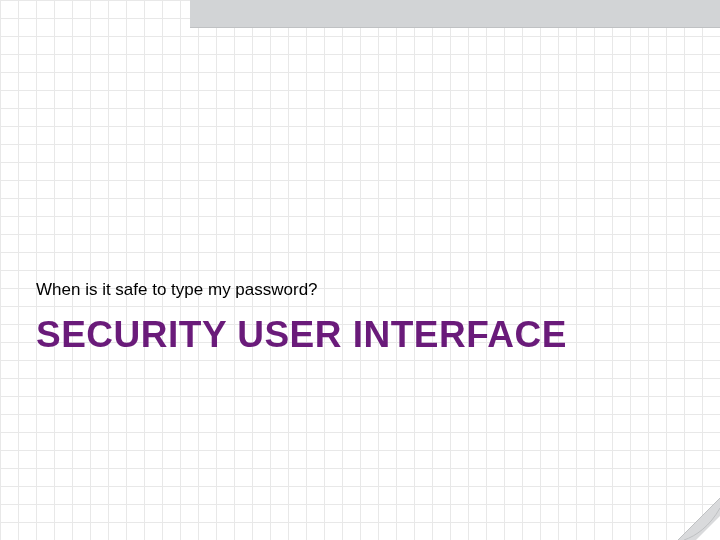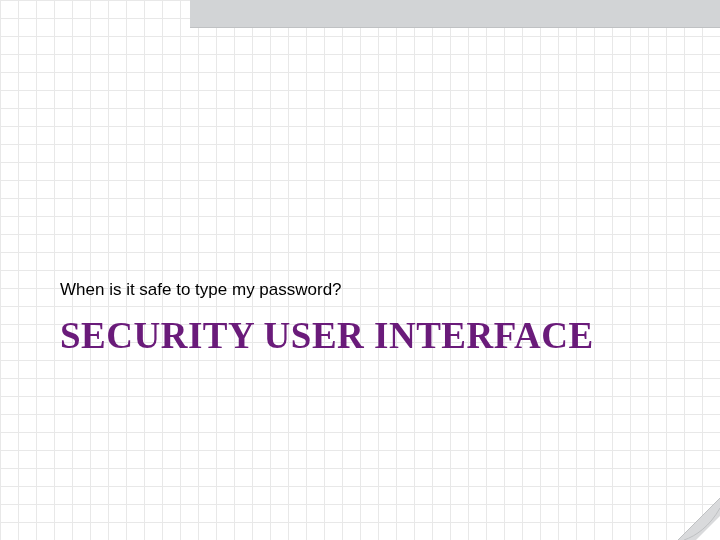--- a/index.html
+++ b/index.html
@@ -27,35 +27,34 @@
     background: #d2d4d6;
     z-index: 1;
     border-bottom: 1px solid #bfc1c3;
   }
   .content {
     position: absolute;
     z-index: 2;
     left: 36px;
     top: 280px;
     right: 30px;
-    padding-left: 24px;
   }
   .subtitle {
     font-size: 17px;
     color: #000000;
     font-weight: 400;
     margin-bottom: 14px;
     font-family: Arial, Helvetica, sans-serif;
   }
   .title {
     font-size: 37px;
     font-weight: 700;
     color: #6a1b7a;
     letter-spacing: 0.5px;
-    font-family: Liberation Serif, serif;
+    font-family: Liberation Sans, sans-serif;
   }
   .corner-fold {
     position: absolute;
     bottom: 0;
     right: 0;
     width: 42px;
     height: 42px;
     z-index: 3;
   }
   .corner-fold svg { display: block; }

